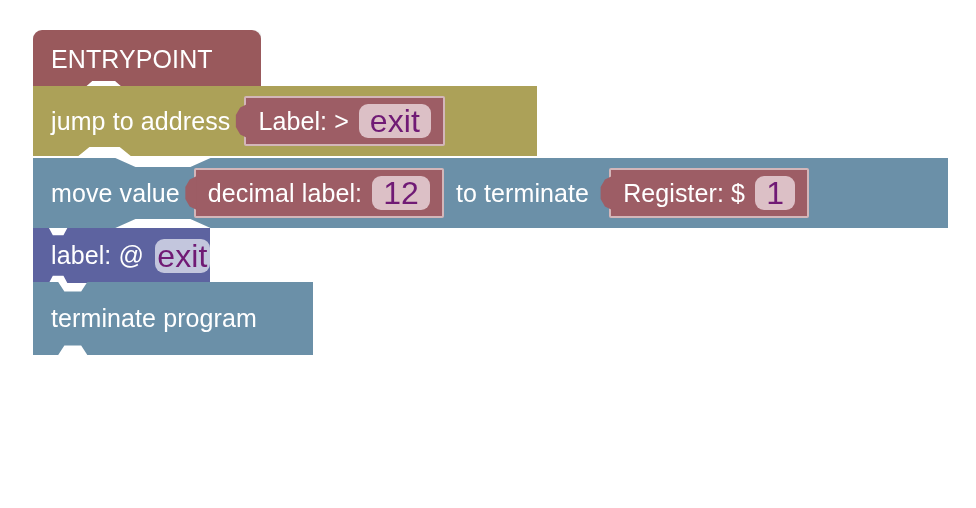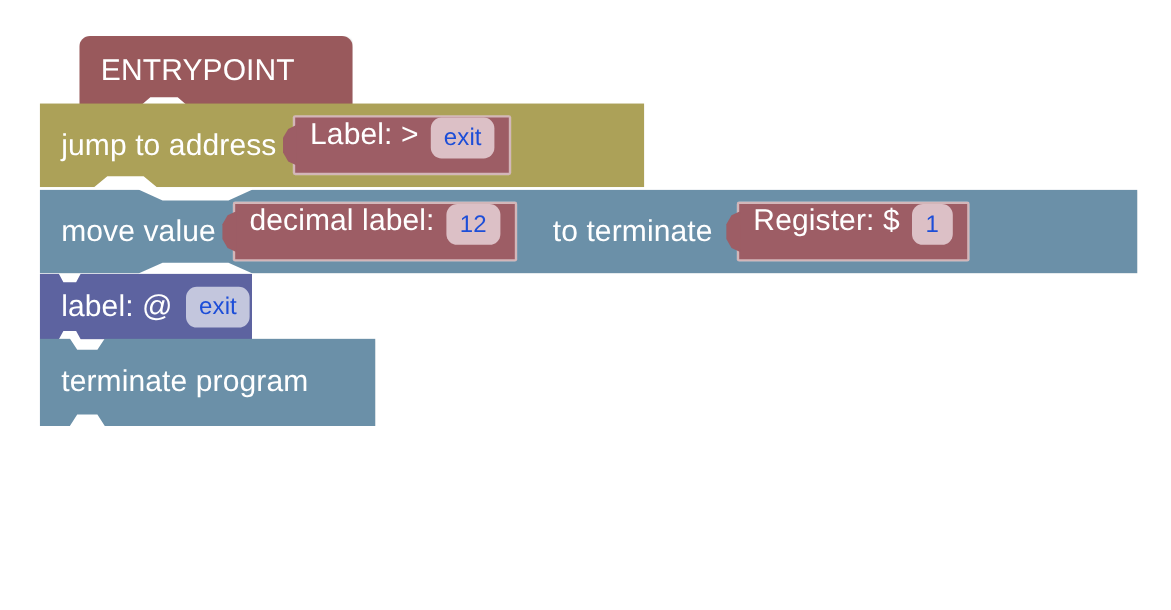--- a/index.html
+++ b/index.html
@@ -67,27 +67,27 @@
       100% 100%,
       19.4% 100%, 17.2% 87%, 11.2% 87%, 9.0% 100%, 0% 100%
     );
   }
 
   
   .inner {
     position: relative;
     box-sizing: border-box;
     display: inline-flex;
-    align-items: flex-start;
+    align-items: center;
     color: #ffffff;
     font-size: 25px;
     white-space: nowrap;
     border: 2px solid rgba(255,255,255,0.55);
     margin-left: 14px;
-    margin-right: 20px;
+    margin-right: 2px;
     padding: 0 12px 0 12px;
     height: 50px;
     border-radius: 2px;
   }
   
   .inner::before {
     content: "";
     position: absolute;
     left: -15px;
     top: 50%;
@@ -102,28 +102,28 @@
 
   
   .field {
     display: inline-flex;
     align-items: center;
     justify-content: center;
     min-width: 34px;
     height: 34px;
     padding: 0 11px;
     border-radius: 9px;
-    color: #1d4ed8;
-    font-size: 20px;
+    color: #701a75;
+    font-size: 32px;
     line-height: 1;
     box-sizing: border-box;
   }
 
   
-  .c-entry  { background: #99595c; margin-left: 33px; }
+  .c-entry  { background: #99595c; }
   .c-jump   { background: #aca158; }
   .c-move   { background: #6b90a8; }
   .c-label  { background: #5d63a0; }
   .c-term   { background: #6b90a8; }
 
   .i-maroon { background: #9d5d65; }
   .f-pink   { background: #dcc0c6; }
   .f-lav    { background: #c3c6dd; }
 </style>
 </head>

